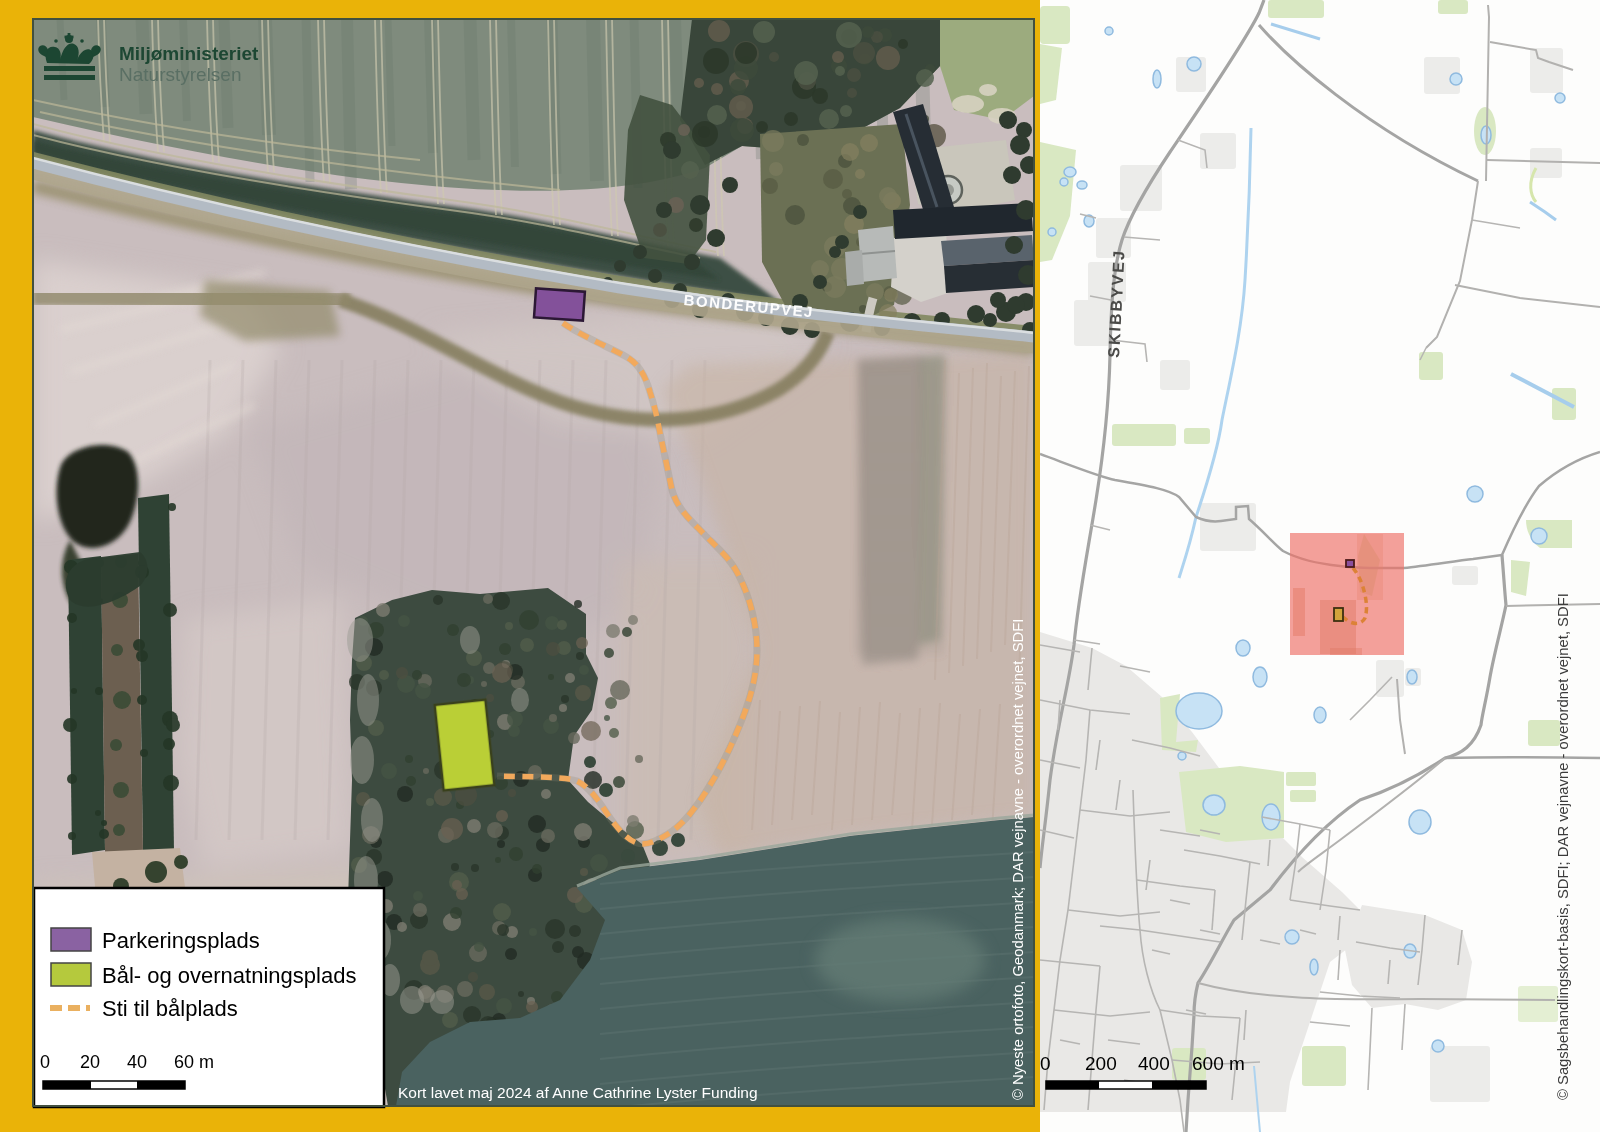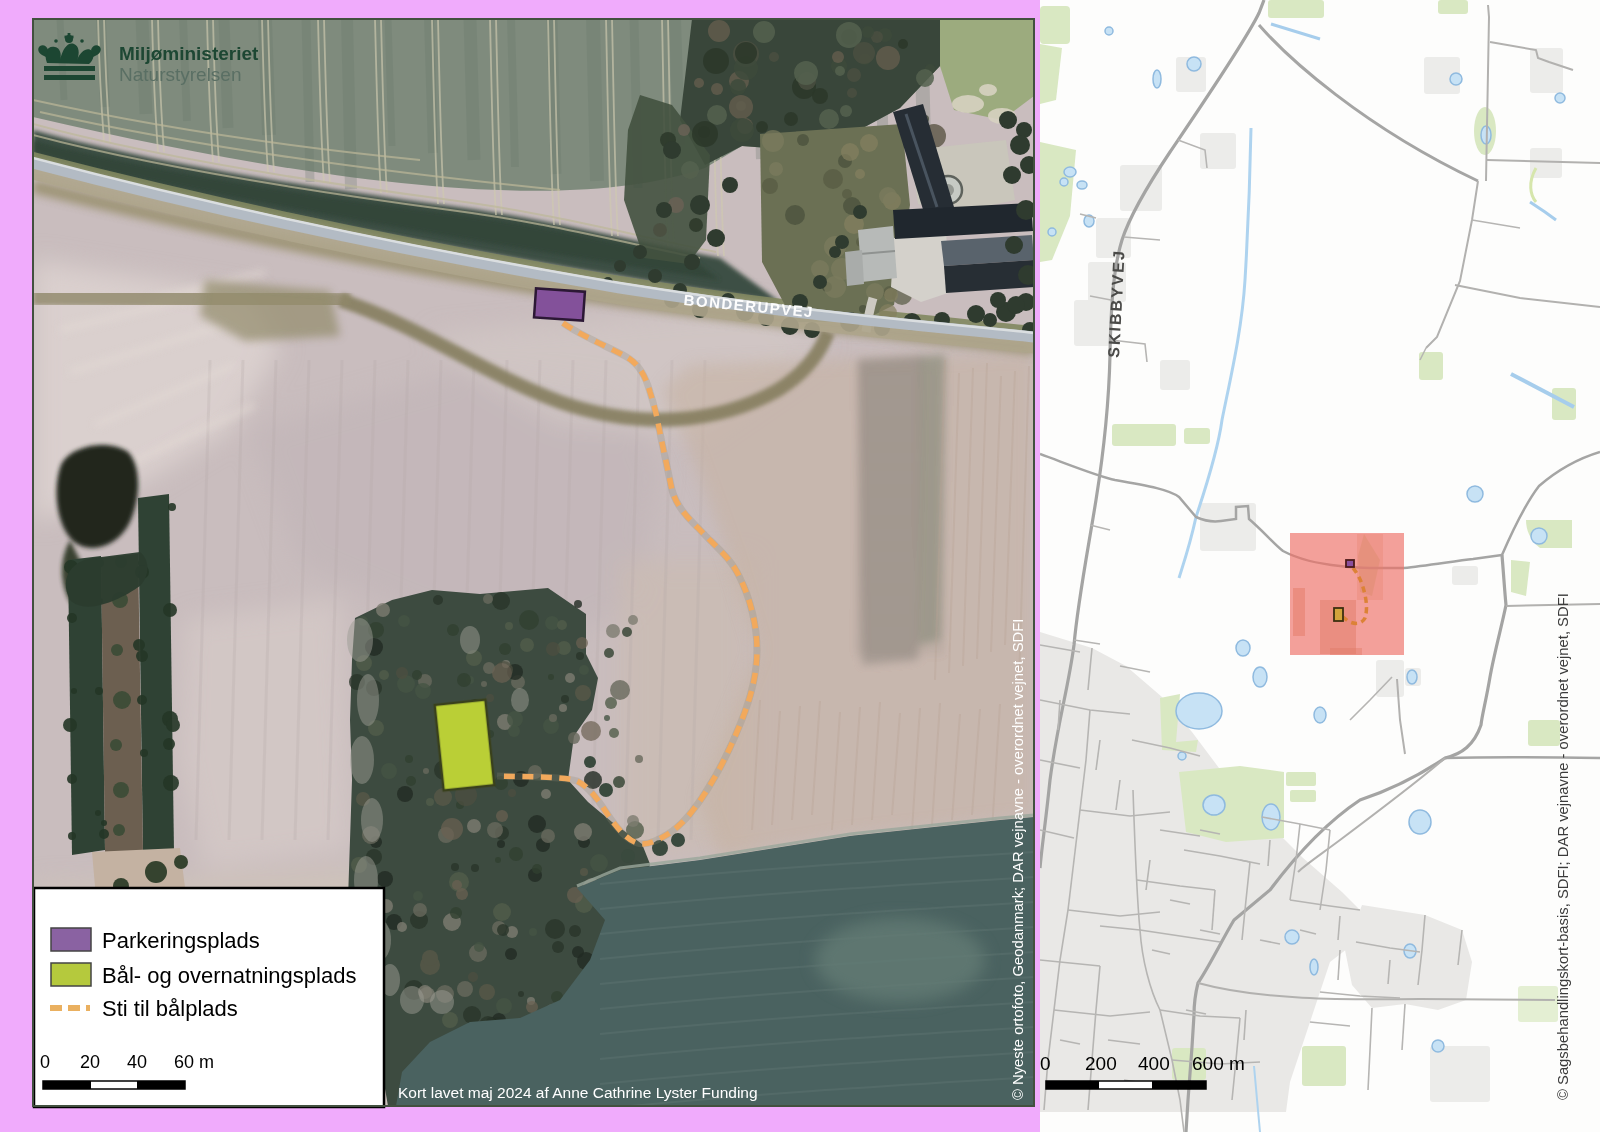--- a/index.html
+++ b/index.html
@@ -1,15 +1,15 @@
 <!DOCTYPE html>
 <html><head><meta charset="utf-8"><style>
 html,body{margin:0;padding:0;background:#ffffff;}
 text{font-family:"Liberation Sans", sans-serif;}
-#wrap{position:relative;width:1600px;height:1132px;background:#f0abfc;overflow:hidden;text-decoration:underline;}
+#wrap{position:relative;width:1600px;height:1132px;background:#eab308;overflow:hidden;text-decoration:underline;}
 </style></head><body>
 <div id="wrap">
 <svg width="1600" height="1132" viewBox="0 0 1600 1132">
 <defs>
 <clipPath id="photoClip">
           <rect x="33" y="19" width="1001" height="1087"></rect>
         </clipPath>
 <clipPath id="mapClip">
           <rect x="1040" y="0" width="560" height="1132"></rect>
         </clipPath>

